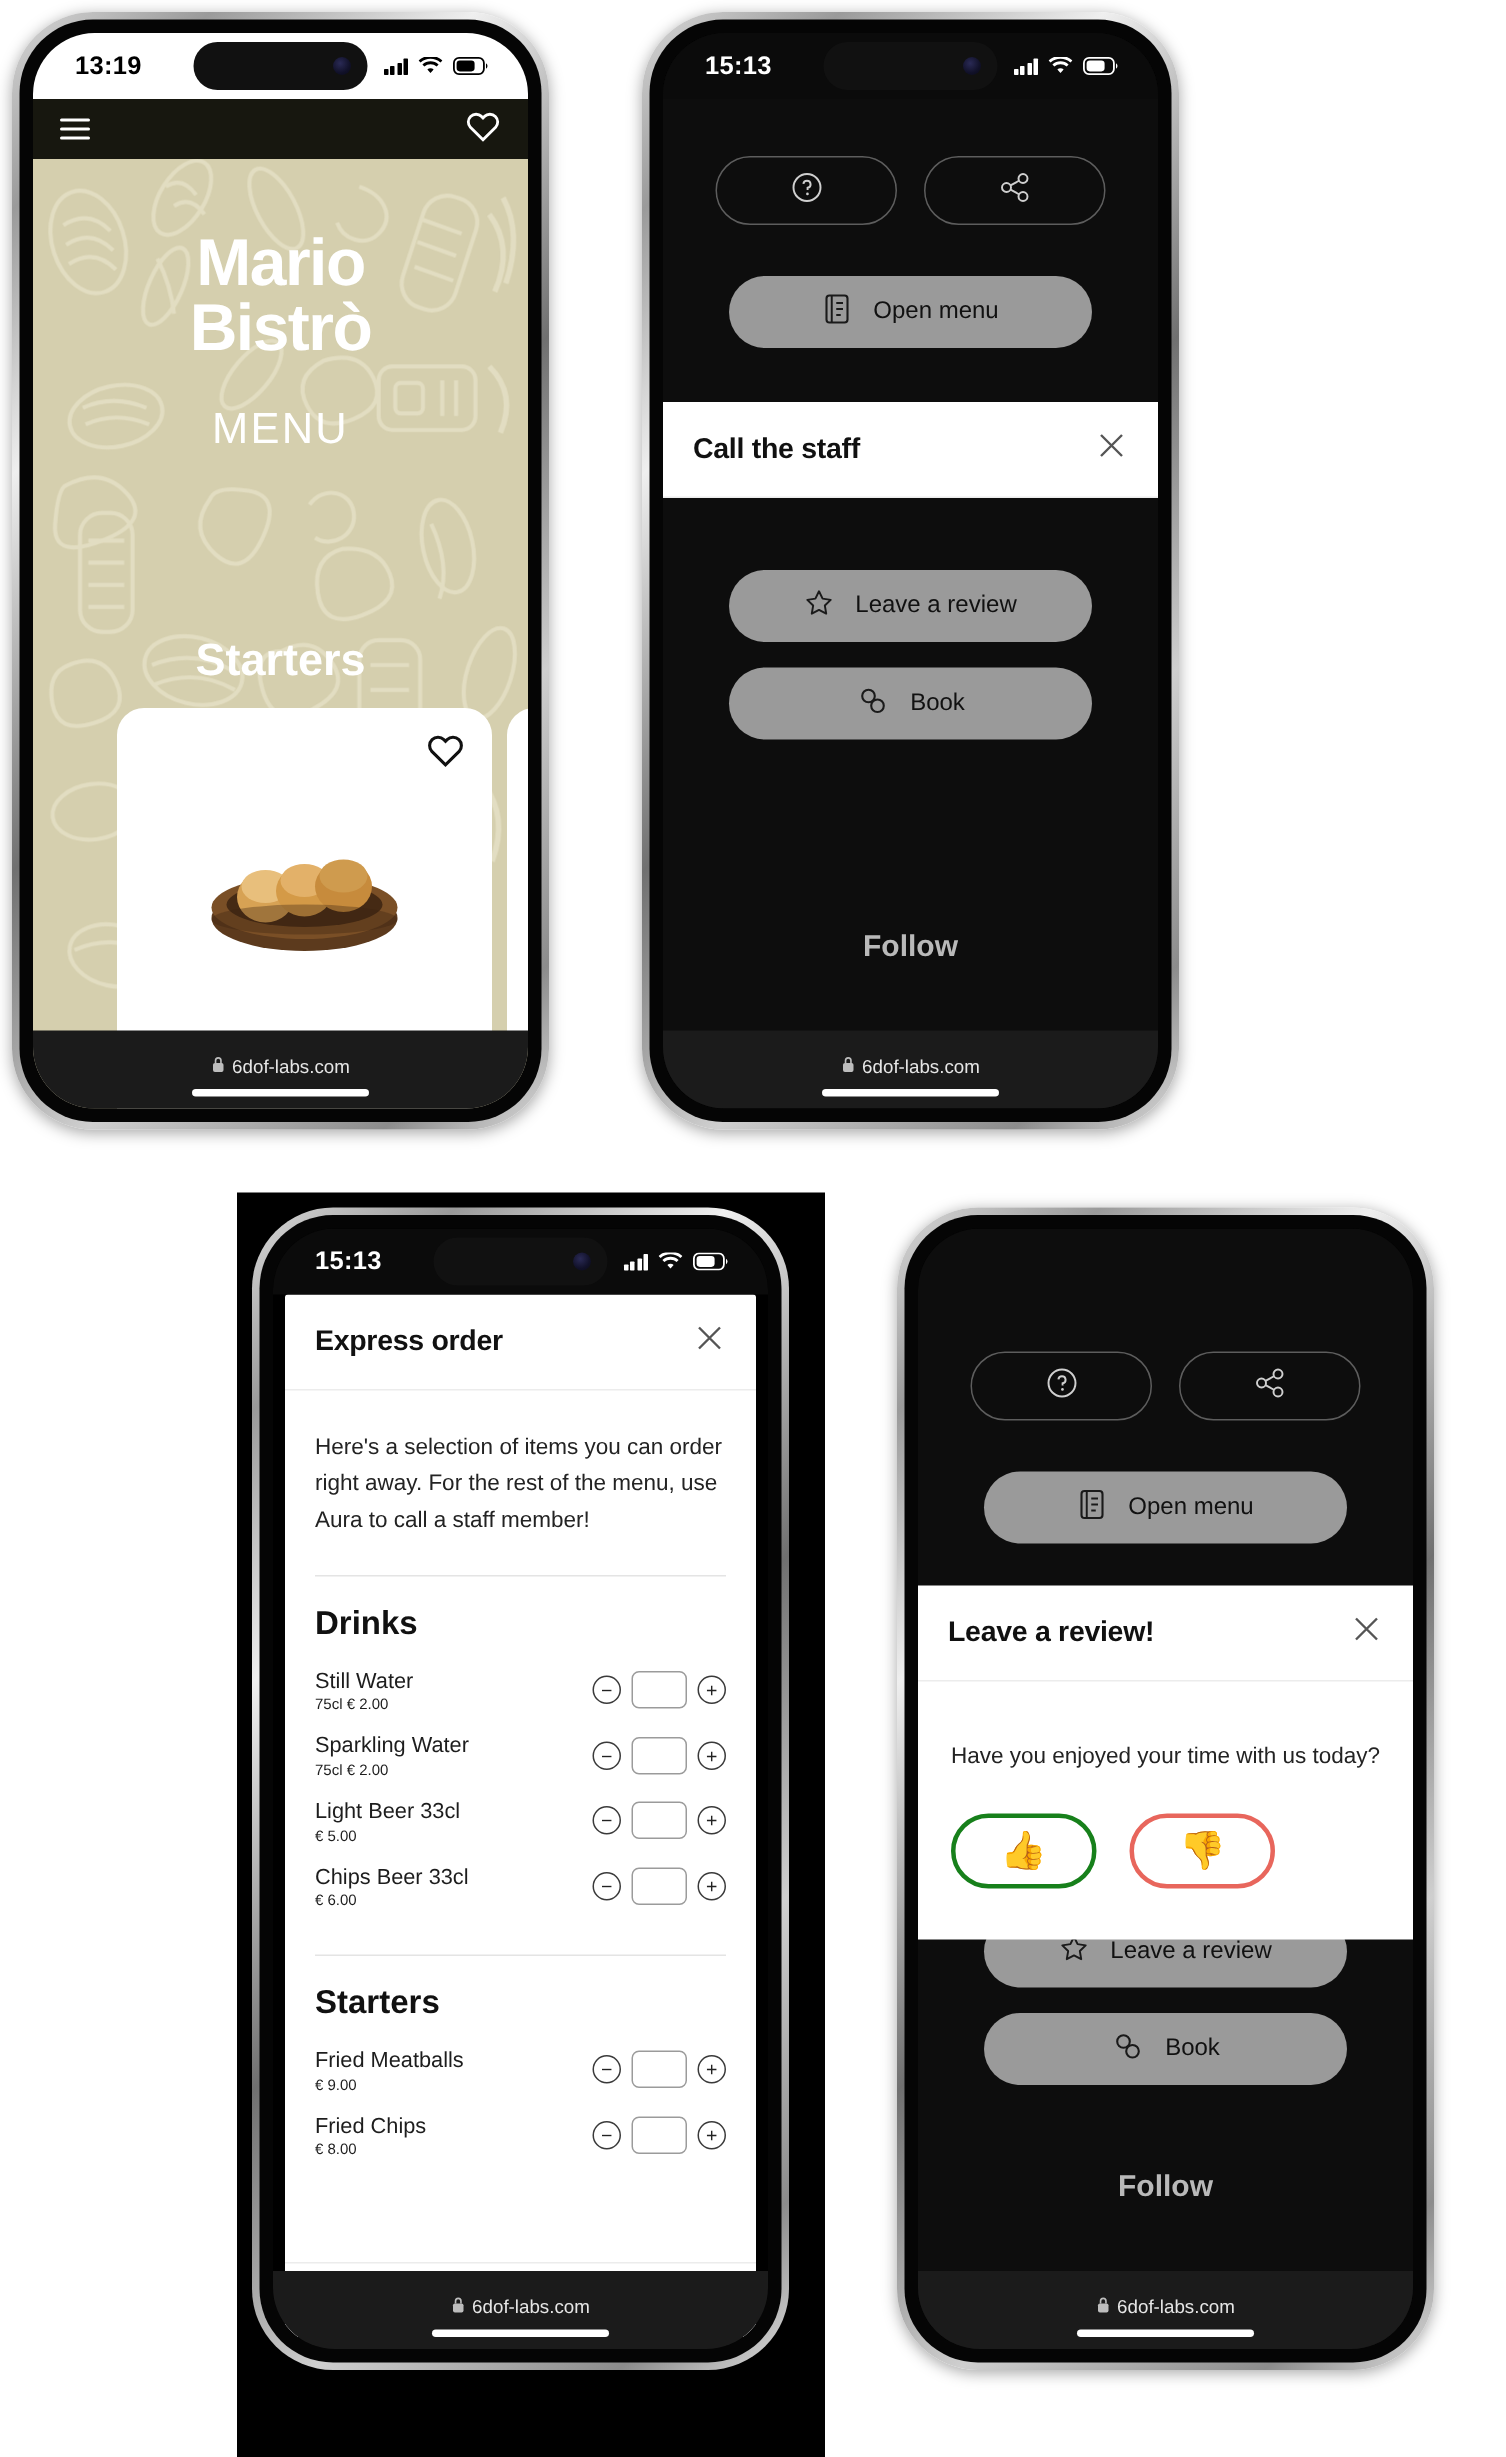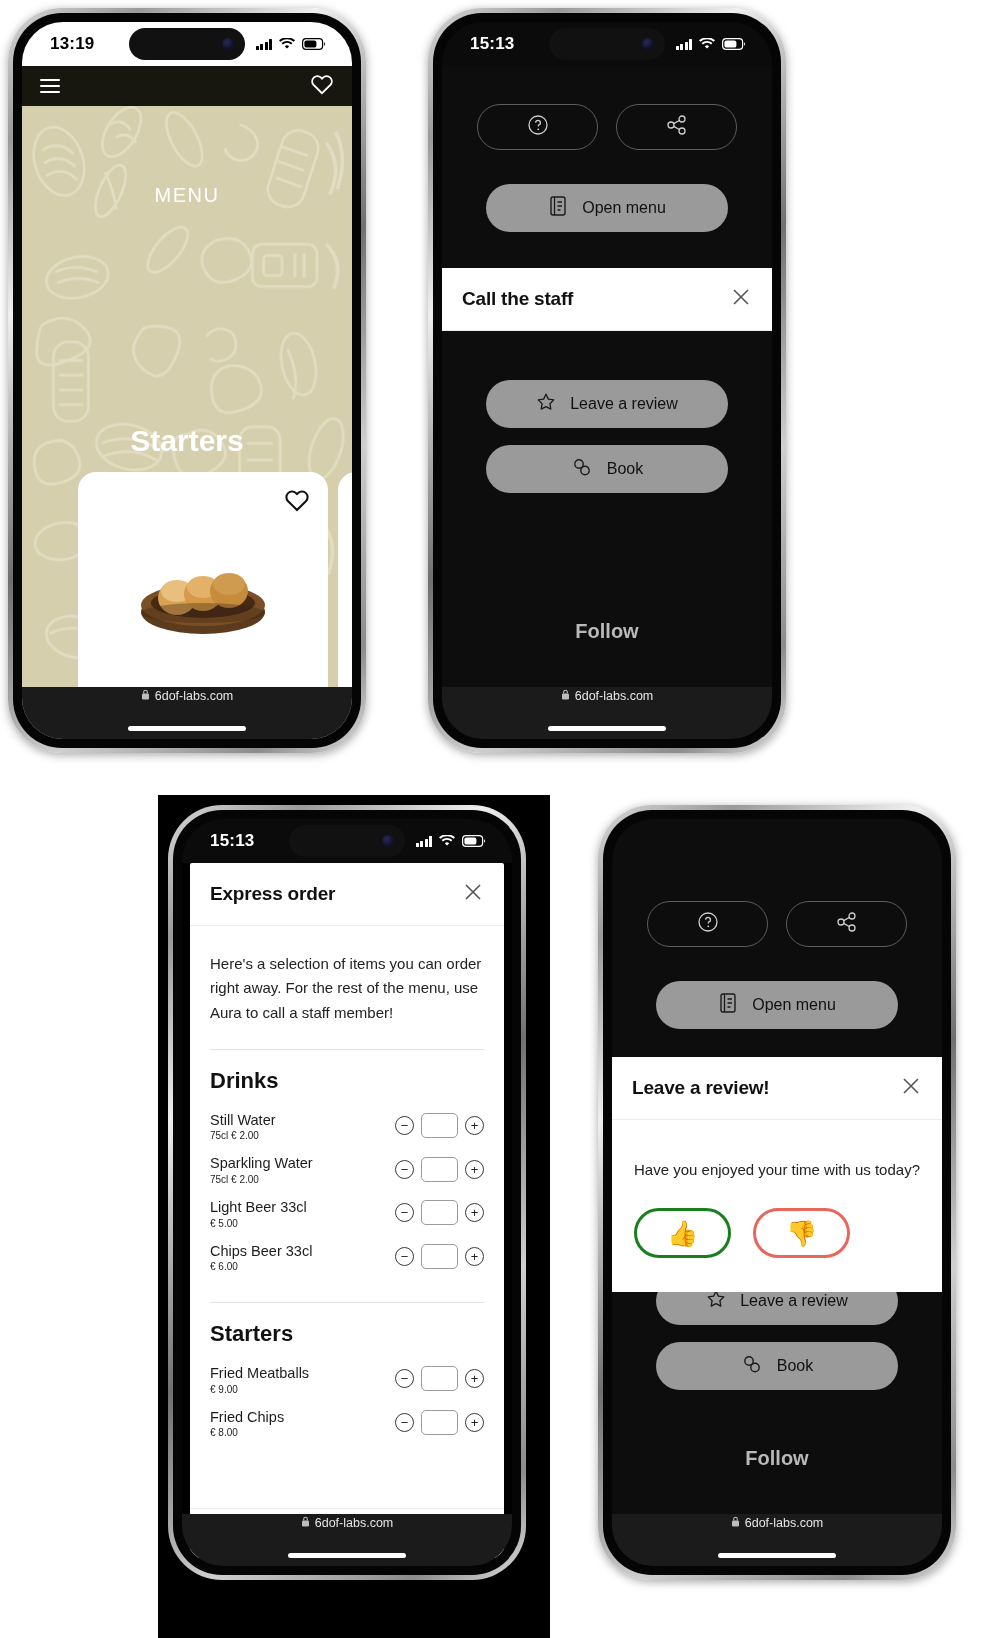--- a/index.html
+++ b/index.html
@@ -25,36 +25,36 @@
   .st-right { display:flex; align-items:center; gap:7px; }
   .bars { display:flex; align-items:flex-end; gap:1.5px; height:11px; }
   .bars i { width:3px; background:currentColor; border-radius:.5px; display:block; }
   .bars i:nth-child(1){height:4px} .bars i:nth-child(2){height:6px}
   .bars i:nth-child(3){height:8px} .bars i:nth-child(4){height:11px}
   .wifi svg, .batt svg { display:block; }
 
   
   .urlbar { position:absolute; left:0; right:0; bottom:0; height:52px; background:#1b1b1b;
             color:#e6e6e6; font-size:12.5px; display:flex; flex-direction:column;
-            align-items:center; justify-content:flex-start; padding-top:2px; z-index:8; }
+            align-items:center; justify-content:flex-start; padding-top:17px; z-index:8; }
   .urlbar .u { display:flex; align-items:center; gap:5px; }
   .homebar { position:absolute; bottom:8px; left:50%; transform:translateX(-50%);
              width:118px; height:5px; border-radius:3px; background:#fff; }
 
   
   #p1 { left:8px;  top:8px;  width:358px; height:745px; }
   .p1-topbar { height:40px; background:#17170f; display:flex; align-items:center;
                justify-content:space-between; padding:0 18px; position:relative; z-index:4; }
   .burger { width:20px; height:14px; display:flex; flex-direction:column; justify-content:space-between; }
   .burger i { height:2.2px; background:#fff; border-radius:1px; display:block; }
   .p1-hero { position:absolute; left:0; right:0; top:84px; bottom:0; background:#d5cfae; overflow:hidden; }
   .pattern { position:absolute; inset:0; opacity:.55; }
   .hero-txt { position:relative; z-index:2; text-align:center; padding-top:48px; }
   .hero-txt h1 { color:#fff; font-size:44px; line-height:.98; font-weight:bold; letter-spacing:-1px; }
-  .hero-txt .mn { color:#fff; font-size:20px; letter-spacing:1.5px; margin-top:30px; font-weight:400; }
+  .hero-txt .mn { color:#fff; font-size:29px; letter-spacing:1.5px; margin-top:30px; font-weight:400; }
   .sect-title { position:absolute; top:318px; left:0; right:0; text-align:center; z-index:3;
                 color:#fff; font-size:30px; font-weight:bold; }
   .cards { position:absolute; top:366px; left:0; right:0; z-index:3; display:flex; gap:10px; padding-left:56px; }
   .card { width:250px; flex:0 0 250px; background:#fff; border-radius:18px; height:300px;
           position:relative; display:flex; flex-direction:column; align-items:center;gap:24px; }
   .card .fav { position:absolute; right:18px; top:16px; }
   .dish { margin-top:86px; }
   .card-name { font-size:21px; font-weight:500; color:#111; margin-top:28px; }
   .card.peek { transform:translateX(0); }
 
@@ -207,20 +207,24 @@
          <path d="M140 560q26-8 34 14t-20 28-30-18 16-24z"></path>
          <ellipse cx="224" cy="580" rx="14" ry="30" transform="rotate(-32 224 580)"></ellipse>
          <rect x="270" y="548" width="44" height="76" rx="16"></rect>
          <path d="M278 568h28M278 588h28M278 608h28"></path>
          <path d="M20 646q24-8 32 10"></path>
          <path d="M180 634q24-10 34 10"></path>
        </g>
      </svg>
 
      <div class="hero-txt">
+       <h1>
+         <span>Mario</span><br>
+         <span>Bistrò</span>
+       </h1>
        <div class="mn">MENU</div>
      </div>
 
      <div class="sect-title">Starters</div>
 
      <div class="cards">
        <div class="card">
          <div class="fav">
            <svg width="26" height="24" viewBox="0 0 24 22">
                   <path d="M12 20.2 3.6 11.9a5.2 5.2 0 0 1 7.4-7.3l1 1 1-1a5.2 5.2 0 0 1 7.4 7.3L12 20.2z" fill="none" stroke="#111" stroke-width="1.9"></path>

